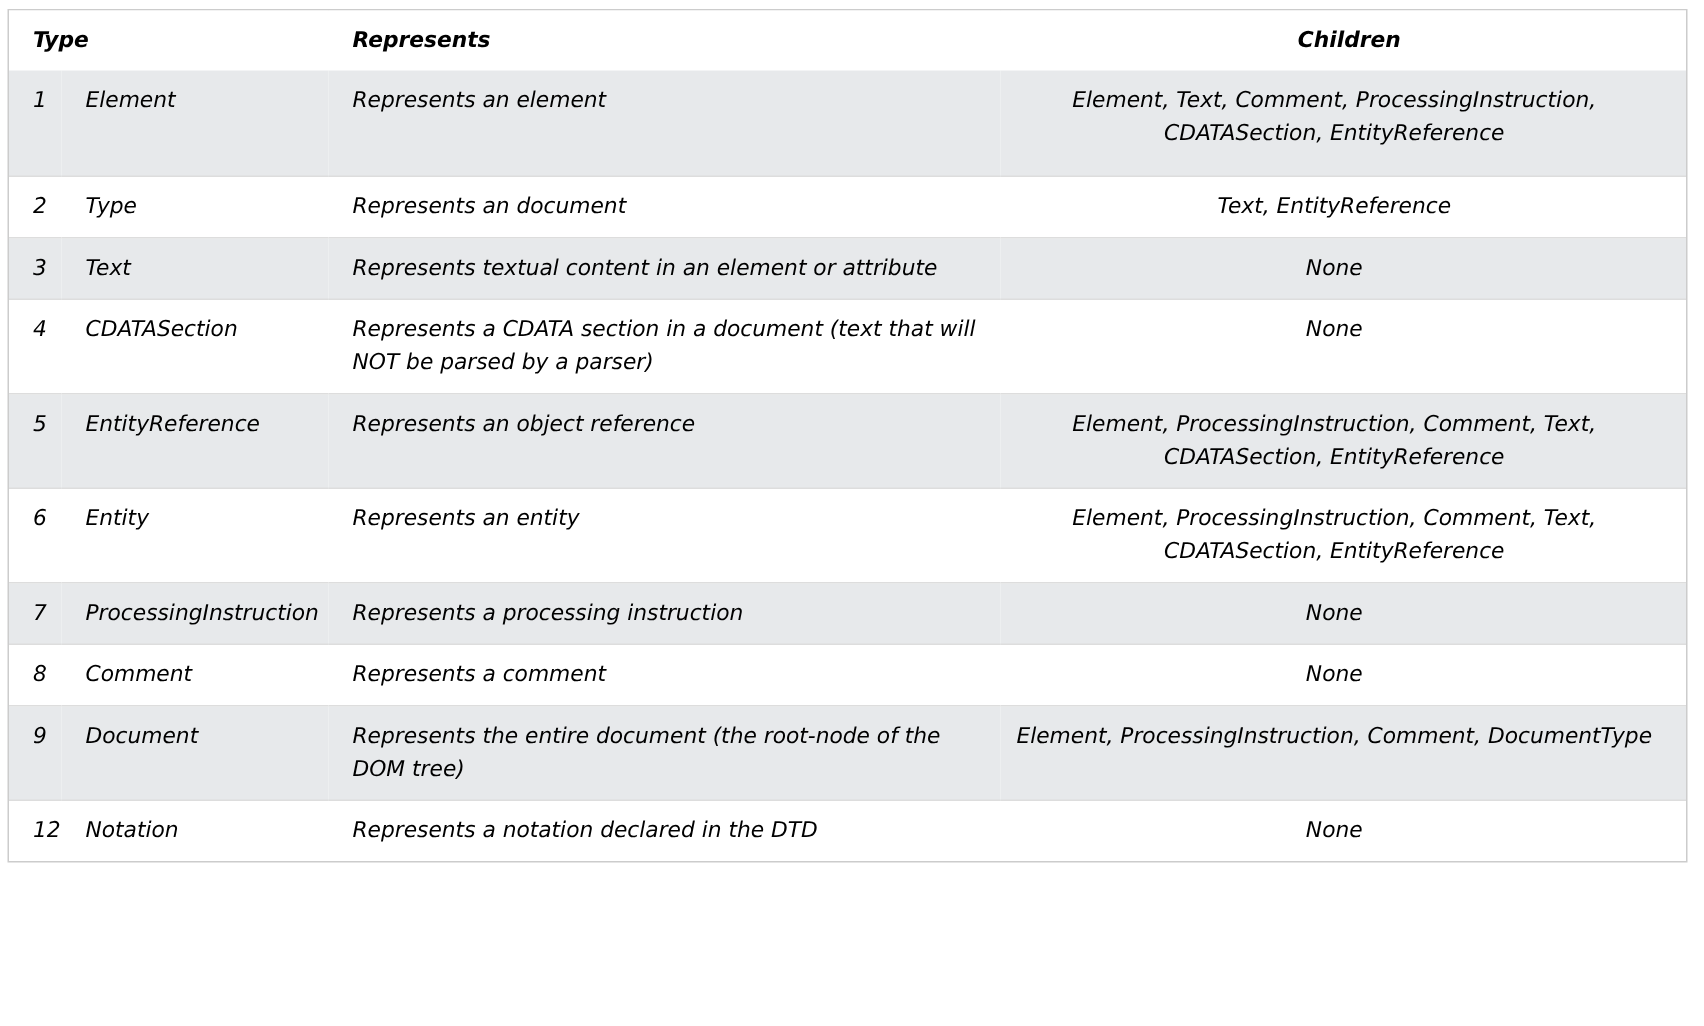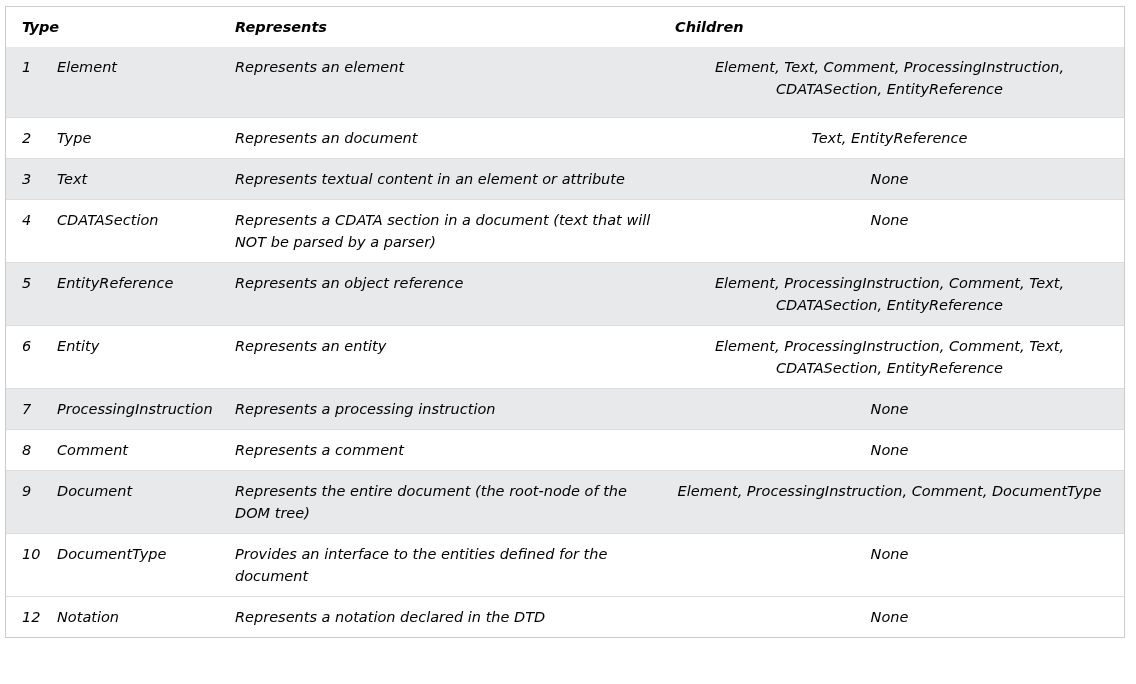--- a/index.html
+++ b/index.html
@@ -49,21 +49,21 @@
     }
     tr:last-child { border-bottom: none; }
     tr.row-gray { background: #e7e9eb; }
     tr.row-white { background: #ffffff; }
     td.num { padding-left: 16px; }
     th.type-head { padding-left: 16px; }
     td.name { padding-left: 16px; }
     td.desc { padding-left: 16px; padding-right: 6px; }
     th.desc-head { padding-left: 16px; }
     td.children { padding-left: 8px; padding-right: 20px; text-align: center; }
-    th.children-head { padding-left: 8px; }
+    th.children-head { padding-left: 8px; text-align: center; }
     tr.two-line td { padding-bottom: 17px; }
   </style>
 </head>
 <body>
 
 <div class="table-wrap">
   <table>
     <colgroup>
       <col class="c-num">
       <col class="c-name">
@@ -126,26 +126,20 @@
         <td class="desc">Represents a comment</td>
         <td class="children">None</td>
       </tr>
       <tr class="row-gray">
         <td class="num">9</td>
         <td class="name">Document</td>
         <td class="desc">Represents the entire document (the root-node of the DOM tree)</td>
         <td class="children">Element, ProcessingInstruction, Comment, DocumentType</td>
       </tr>
       <tr class="row-white">
-        <td class="num">10</td>
-        <td class="name">DocumentType</td>
-        <td class="desc">Provides an interface to the entities defined for the document</td>
-        <td class="children">None</td>
-      </tr>
-      <tr class="row-white">
         <td class="num">12</td>
         <td class="name">Notation</td>
         <td class="desc">Represents a notation declared in the DTD</td>
         <td class="children">None</td>
       </tr>
     </tbody>
   </table>
 </div>
 
 </body></html>

